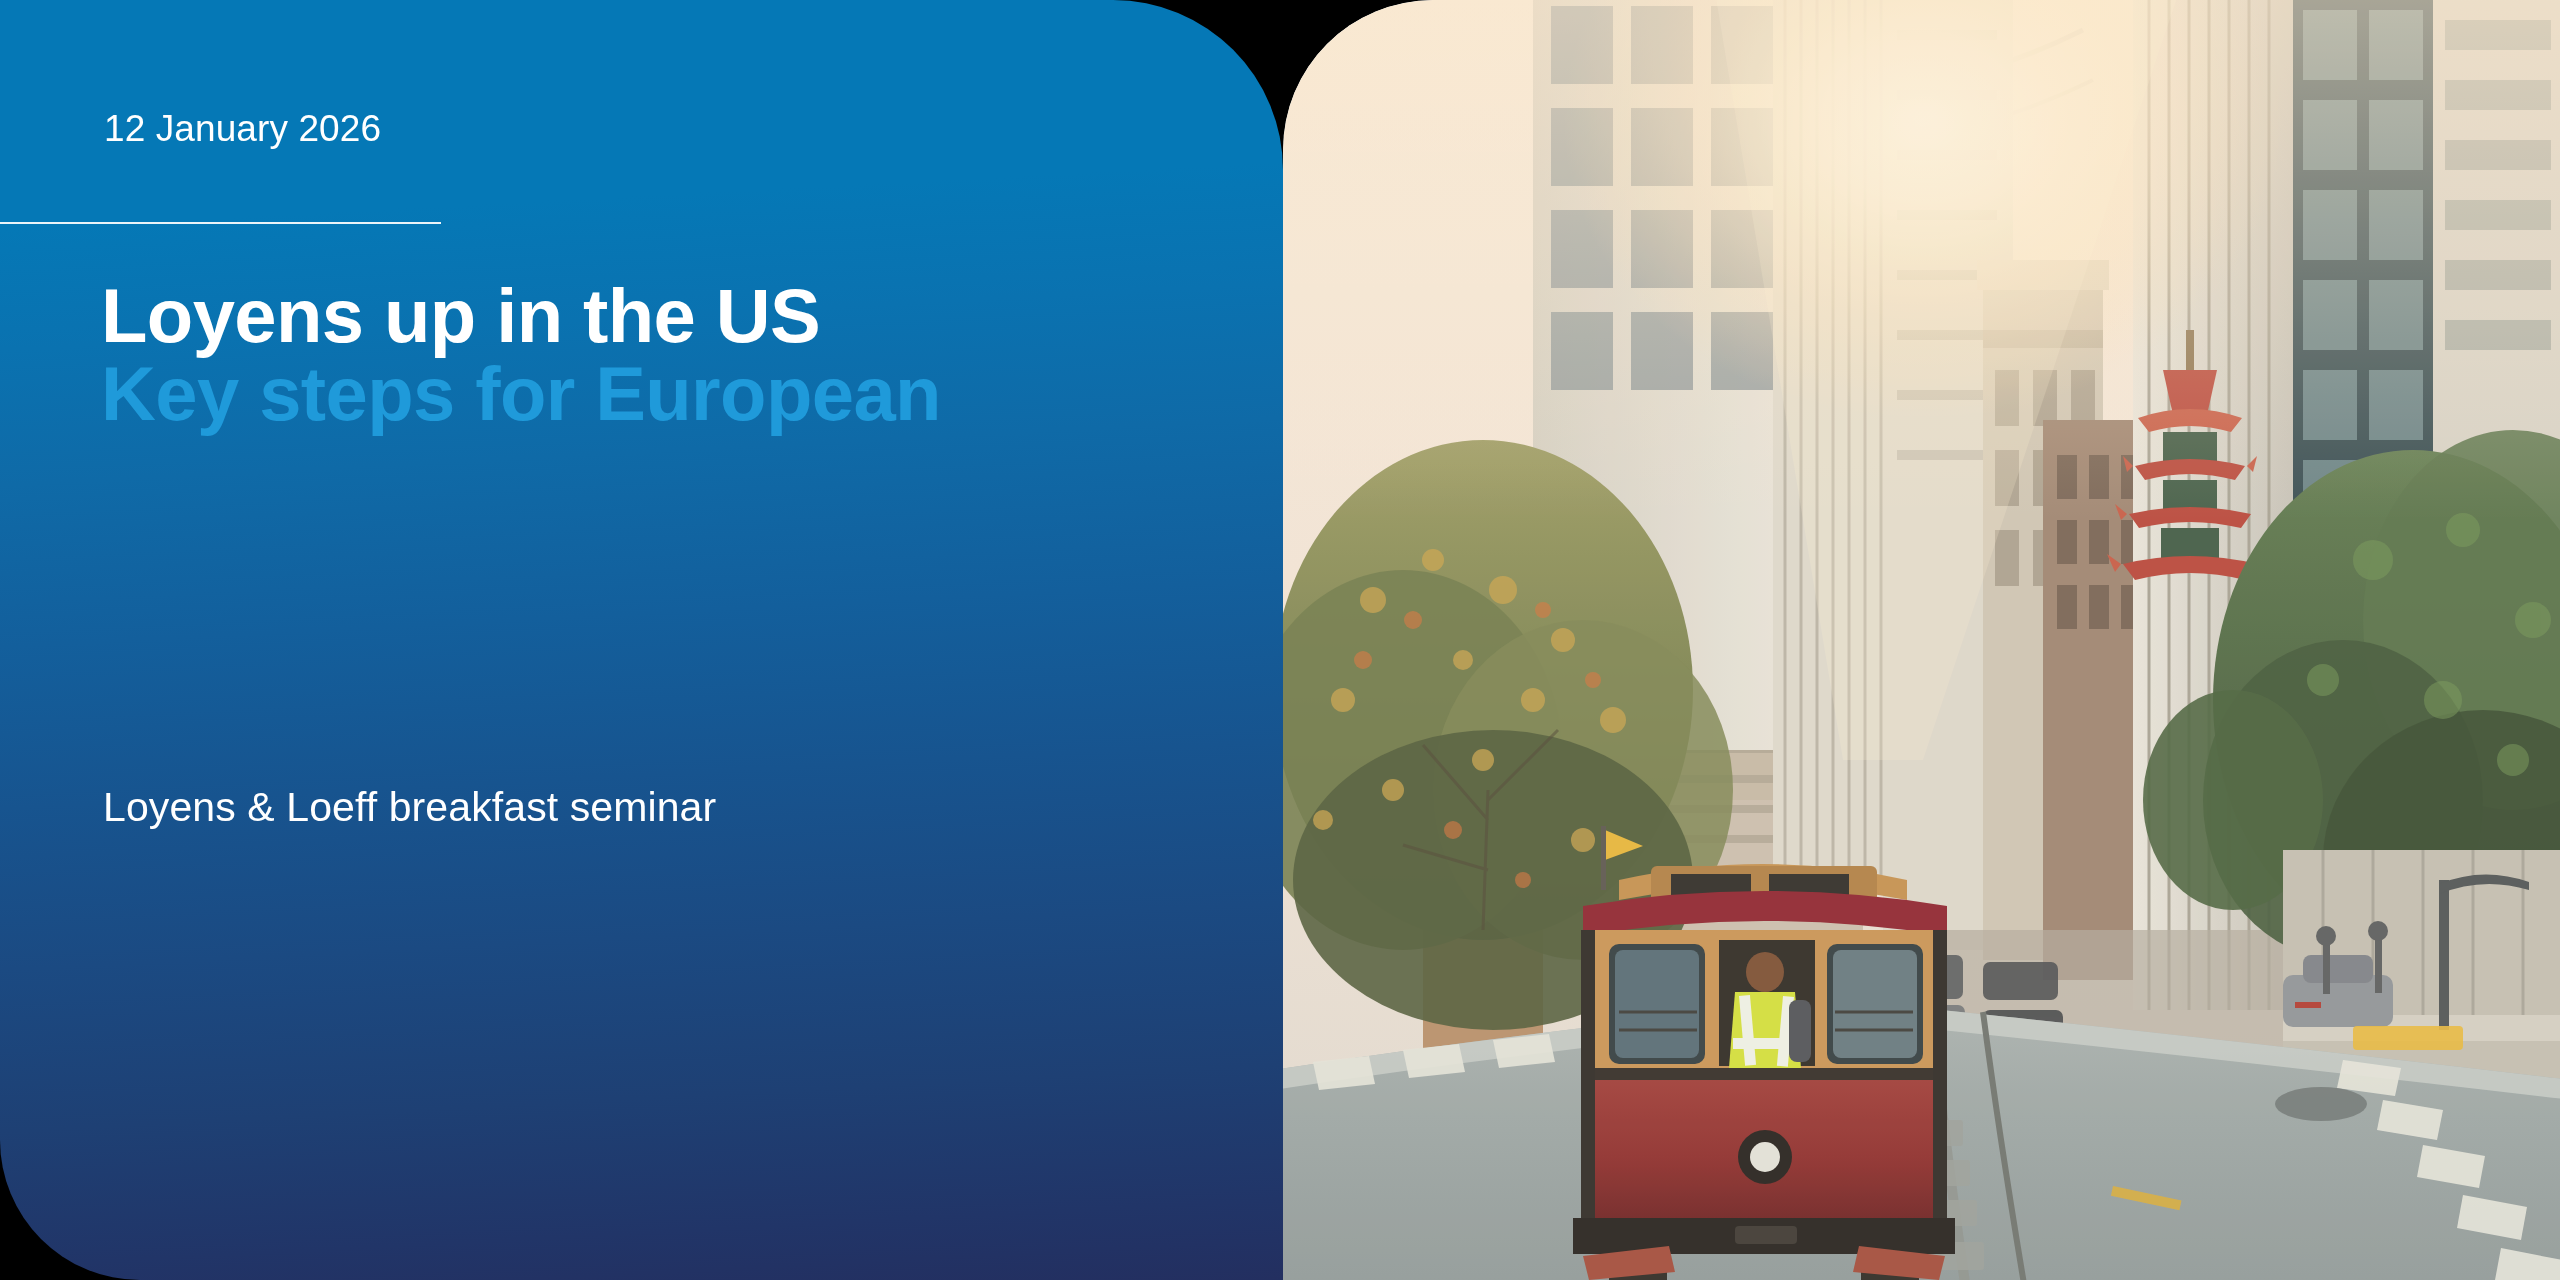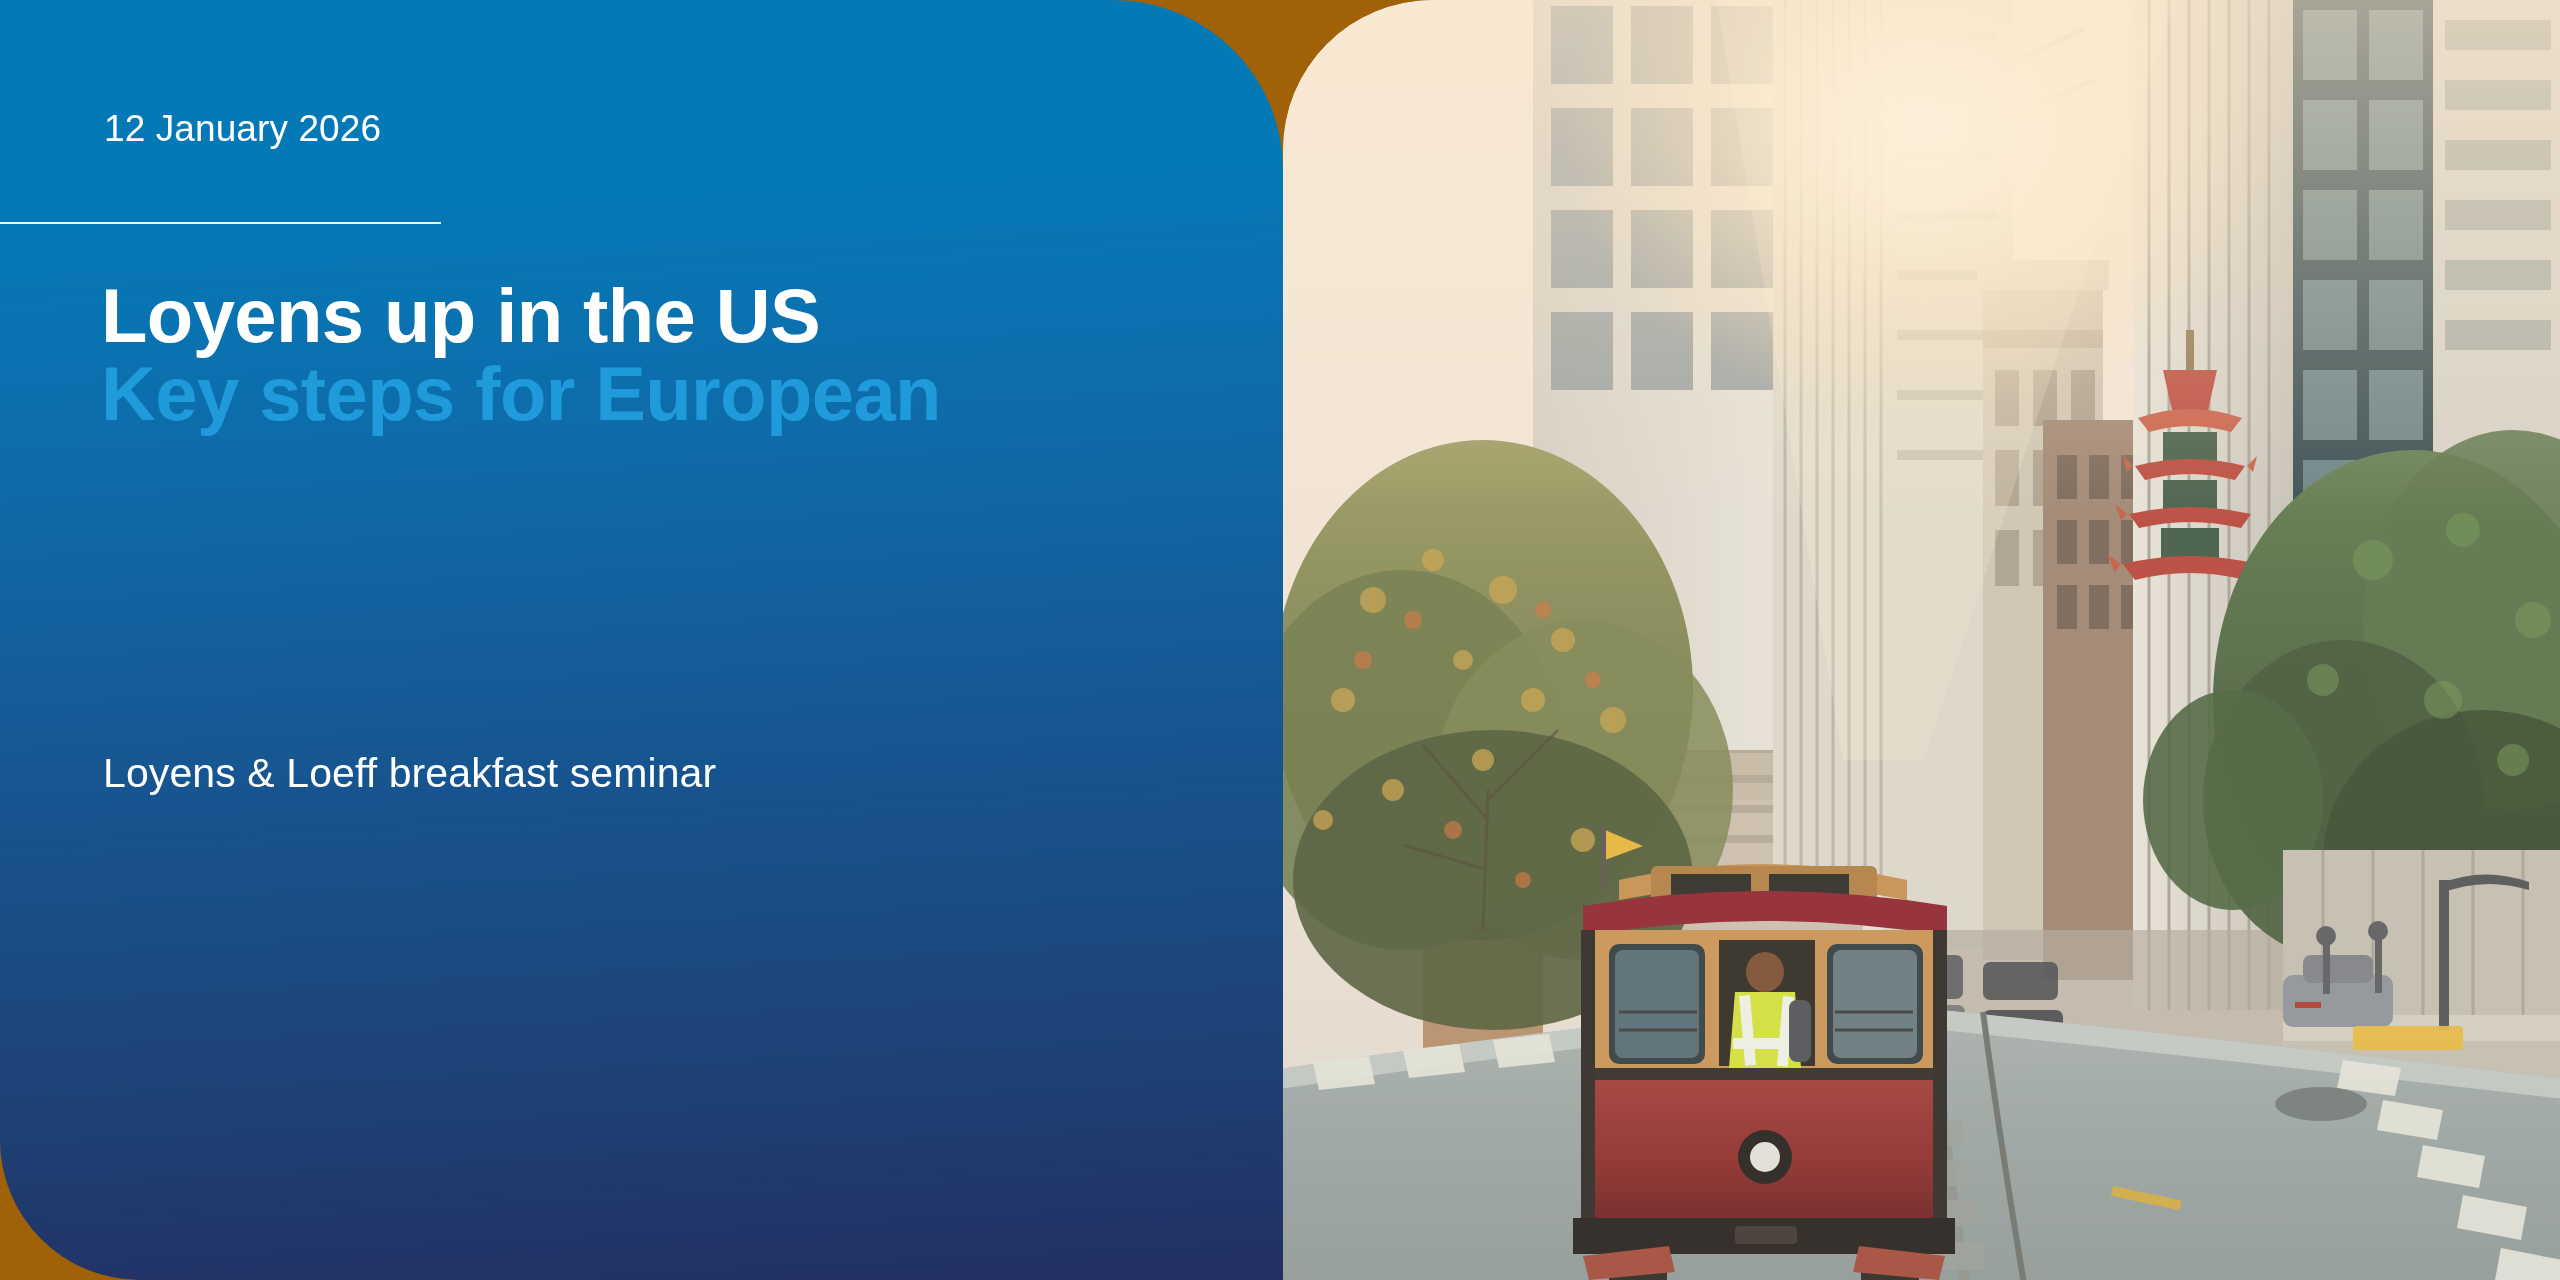--- a/index.html
+++ b/index.html
@@ -5,21 +5,21 @@
   * { margin:0; padding:0; box-sizing:border-box; }
   html, body {
     width:2560px; height:1280px;
     background:#ffffff;
     font-family:"Liberation Sans", sans-serif;
     overflow:hidden;
   }
   .slide {
     position:relative;
     width:2560px; height:1280px;
-    background:#a16207;
+    background:#000000;
     overflow:hidden;
   }
 
   
   .photo-panel {
     position:absolute;
     left:1283px; top:0;
     width:1277px; height:1280px;
     overflow:hidden;
     border-top-left-radius:150px;
@@ -74,21 +74,21 @@
     font-weight:bold;
     line-height:1.02;
     letter-spacing:-0.6px;
     white-space:nowrap;
   }
   .title-main   { color:#ffffff; }
   .title-accent { color:#1f9ada; }
 
   .subtitle {
     position:absolute;
-    left:103px; top:750px;
+    left:103px; top:784px;
     font-size:41px;
     font-weight:400;
     color:#ffffff;
     letter-spacing:0.1px;
     white-space:nowrap;
   }
 </style>
 </head>
 <body>
 

